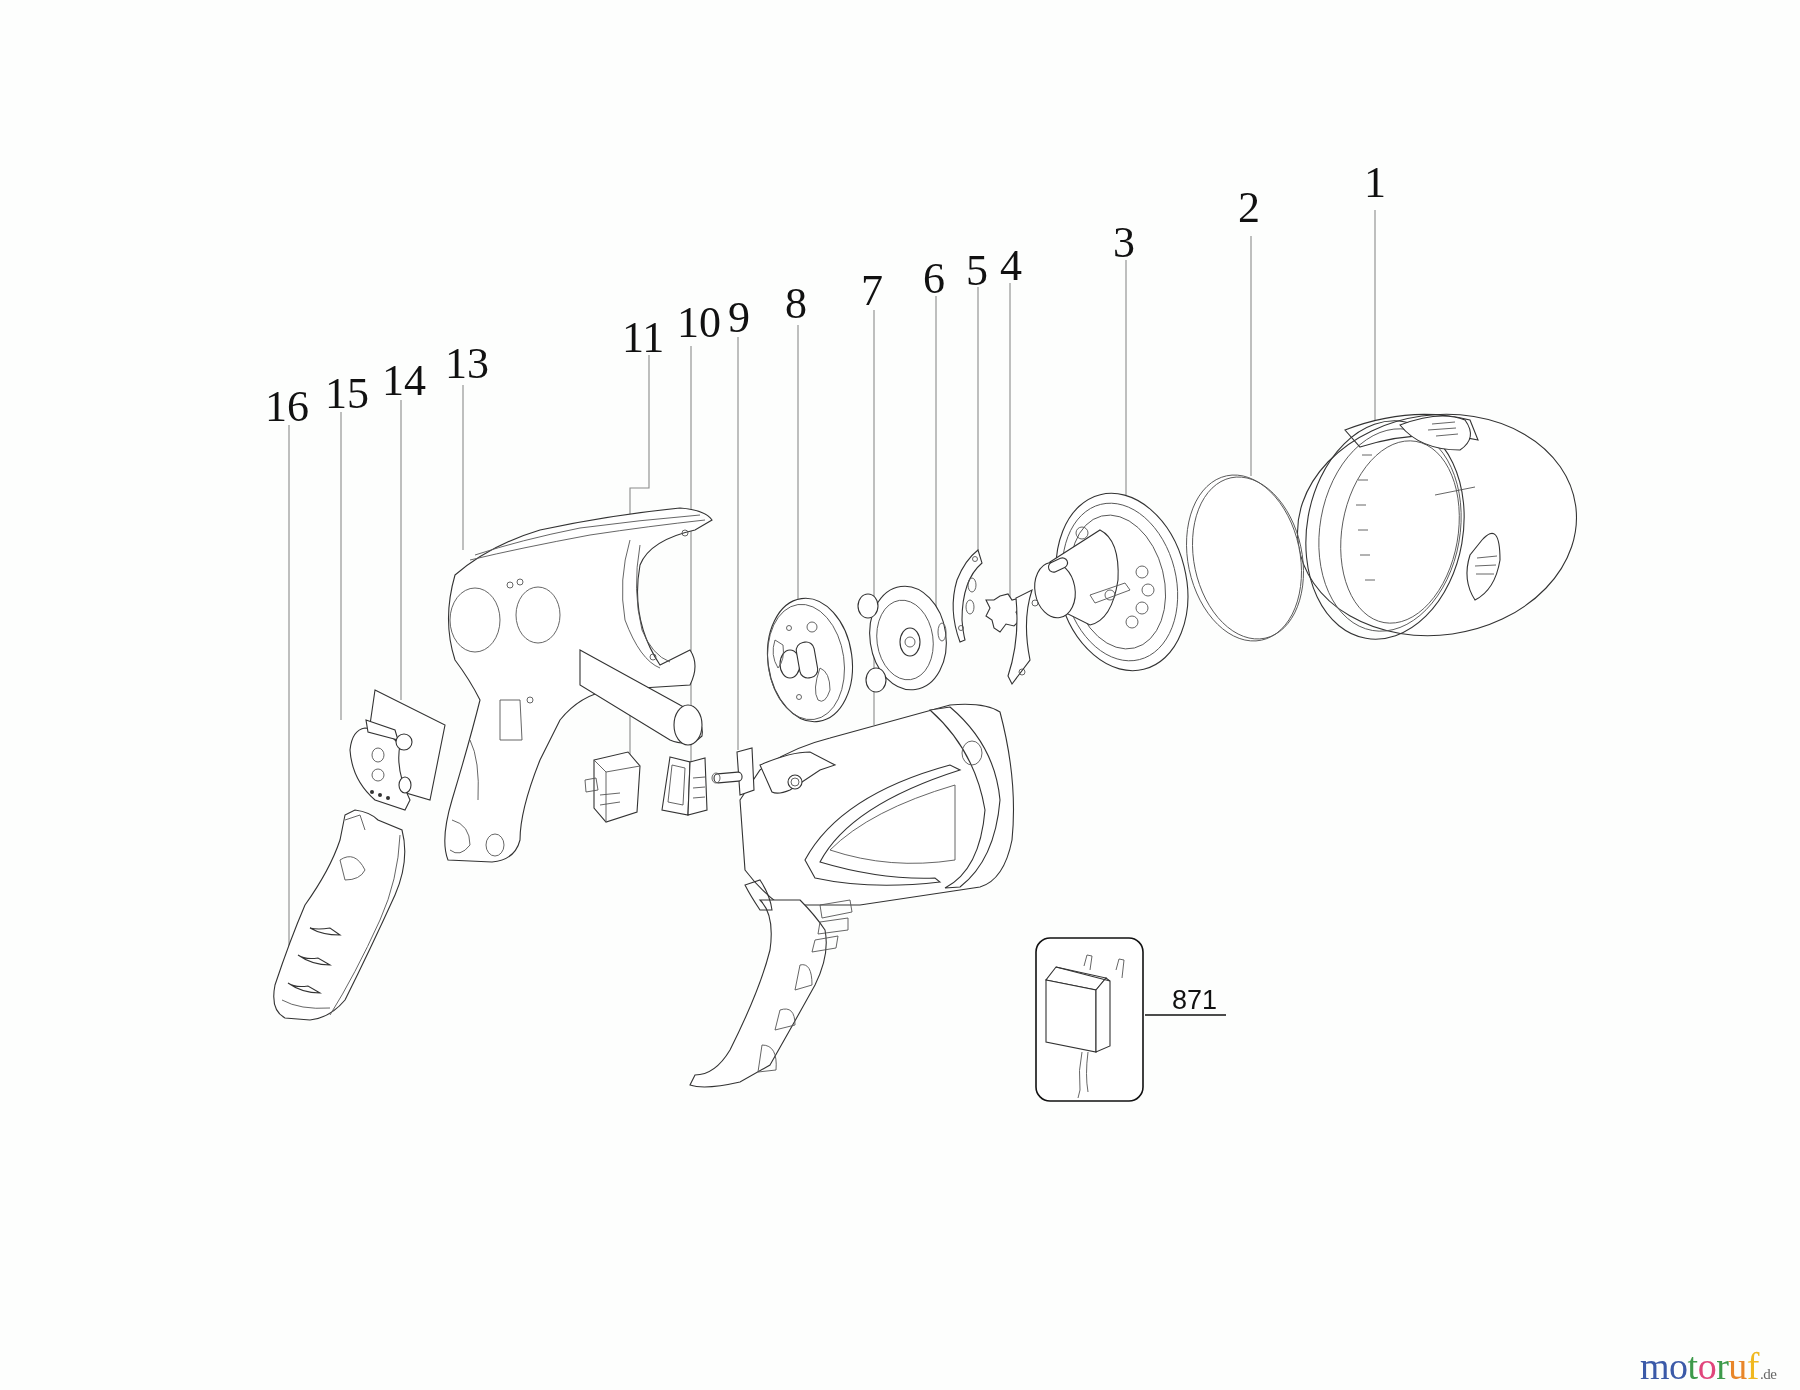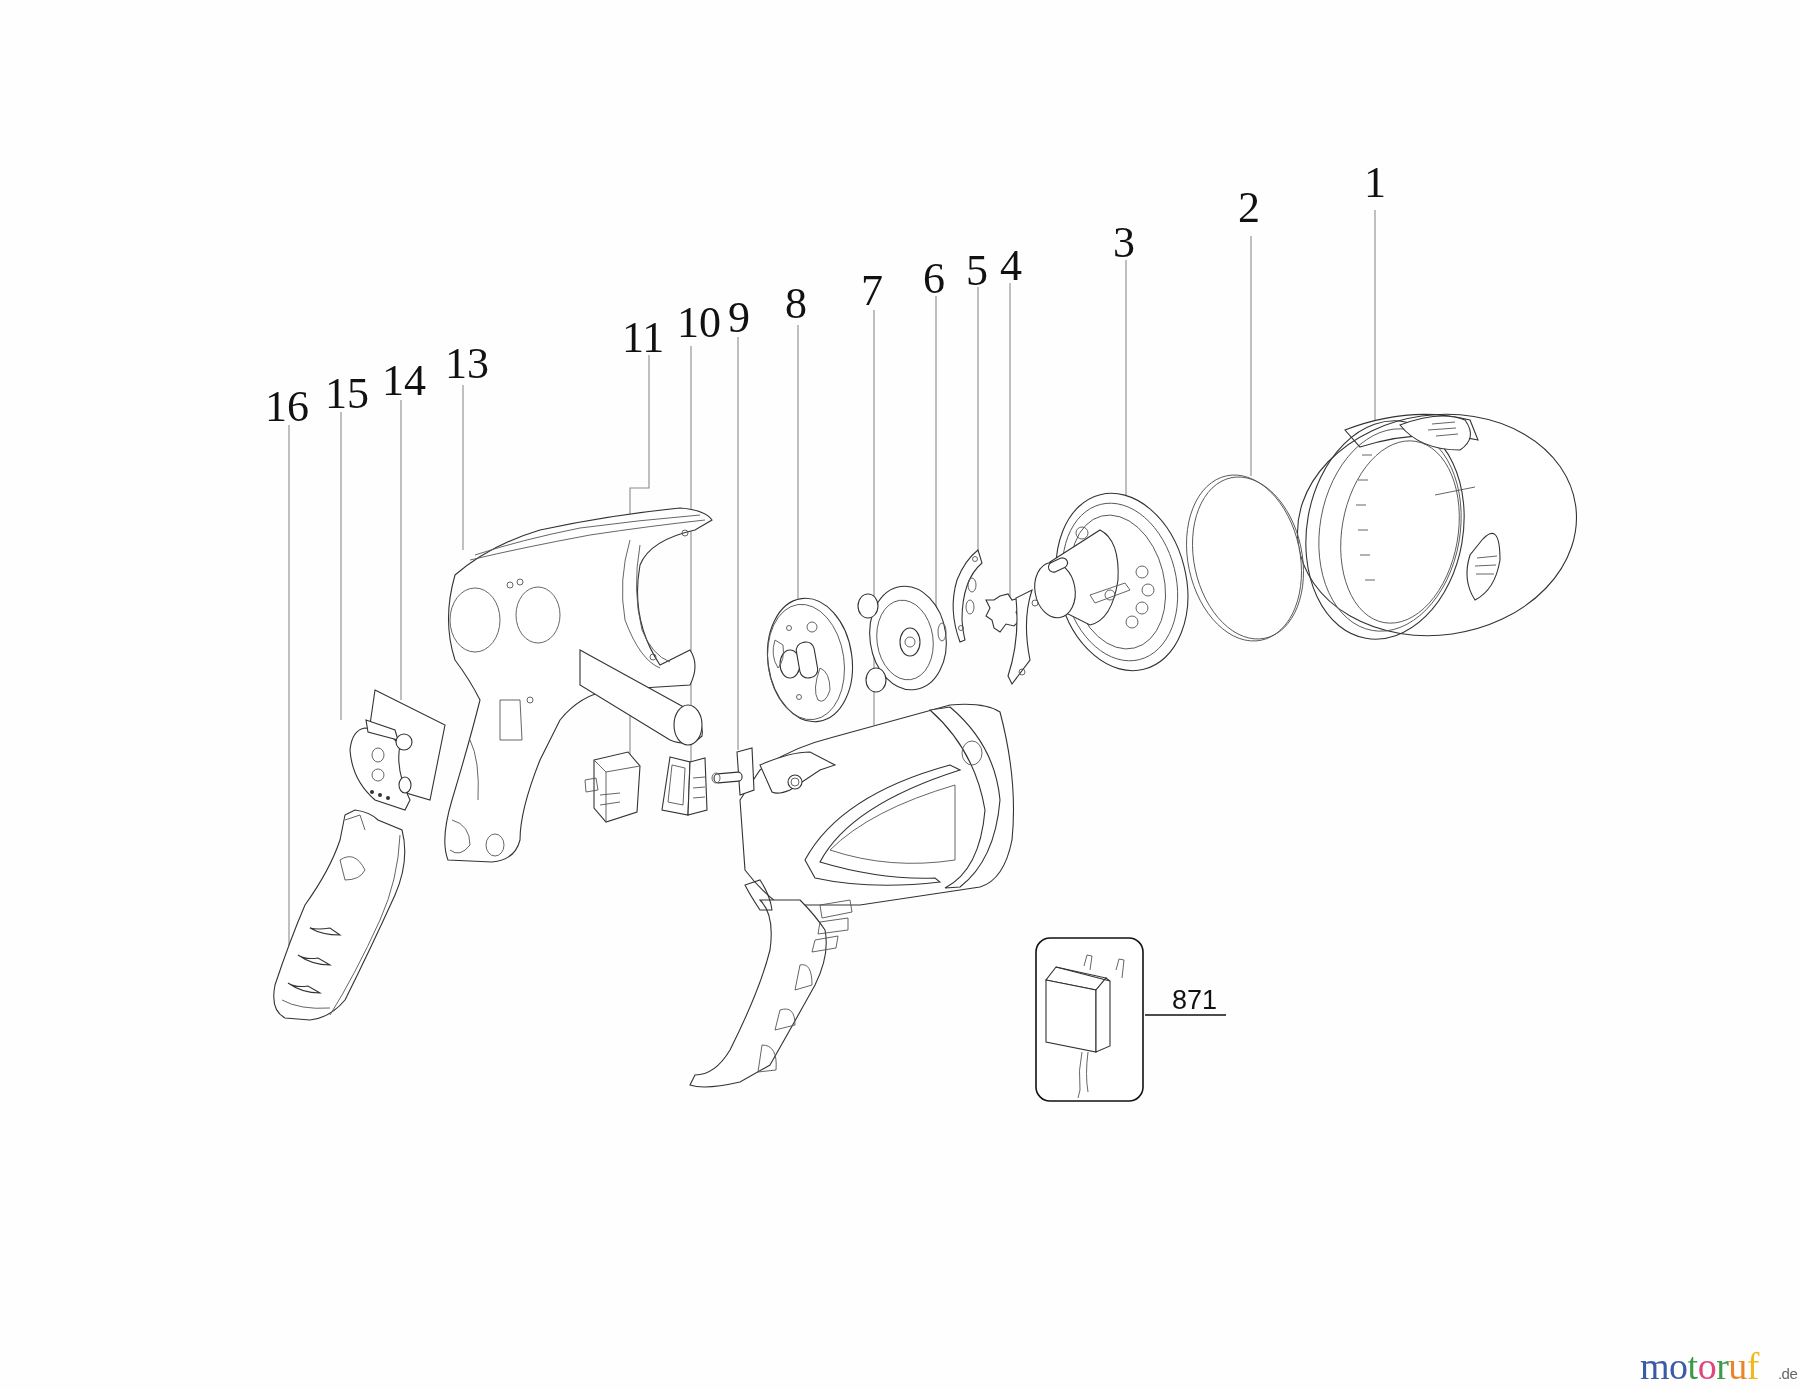--- a/index.html
+++ b/index.html
@@ -5,21 +5,21 @@
     html, body { margin: 0; padding: 0; background: #fdfefd; }
     body { width: 1800px; height: 1390px; position: relative; overflow: hidden; }
     #diagram { position: absolute; left: 0; top: 0; width: 1800px; height: 1390px; }
     .part-label { font-family: "Liberation Serif", "DejaVu Serif", serif; font-size: 44px; fill: #111; }
     .code-label { font-family: "Liberation Sans", "DejaVu Sans", sans-serif; font-size: 27px; fill: #111; }
     .leader { stroke: #8a8a8a; stroke-width: 1.1; fill: none; }
     .ln { stroke: #333; stroke-width: 1.1; fill: none; }
     .ln2 { stroke: #555; stroke-width: 0.9; fill: none; }
     .fillw { fill: #fff; }
     #watermark { position: absolute; left: 1640px; top: 1344px; font-family: "Liberation Serif", "DejaVu Serif", serif; font-size: 38px; letter-spacing: -0.5px; white-space: nowrap; }
-    #watermark .suffix { font-family: Liberation Sans, sans-serif; font-size: 15px; color: #666; margin-left: 19px; }
+    #watermark .suffix { font-family: Liberation Serif, serif; font-size: 15px; color: #666; margin-left: 1px; }
   </style>
 </head>
 <body>
 
 <svg id="diagram" viewBox="0 0 1800 1390" xmlns="http://www.w3.org/2000/svg">
 
   <g>
     <text class="part-label" x="1364" y="197">1</text>
     <text class="part-label" x="1238" y="222">2</text>
     <text class="part-label" x="1113" y="257">3</text>

